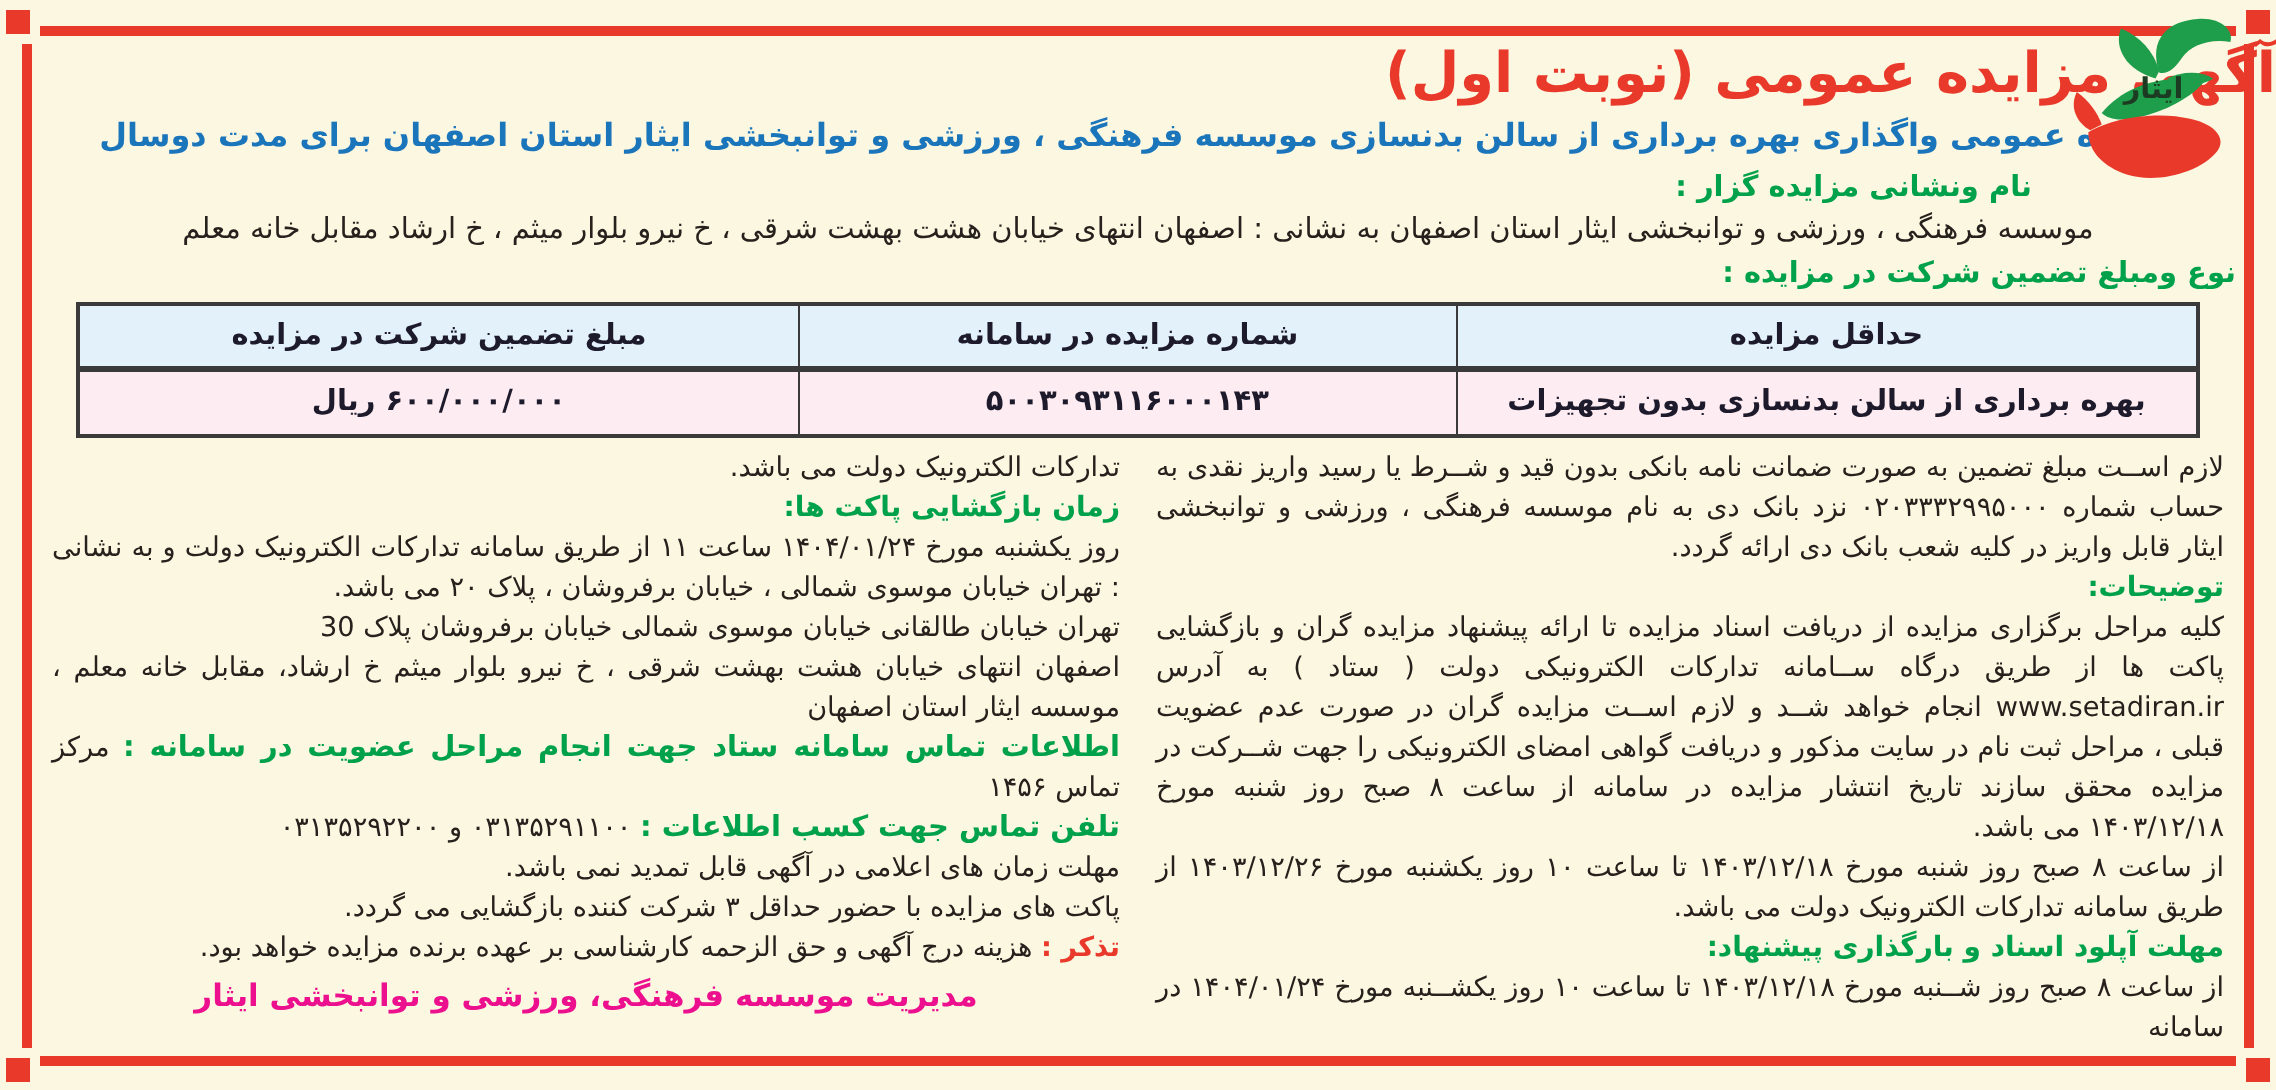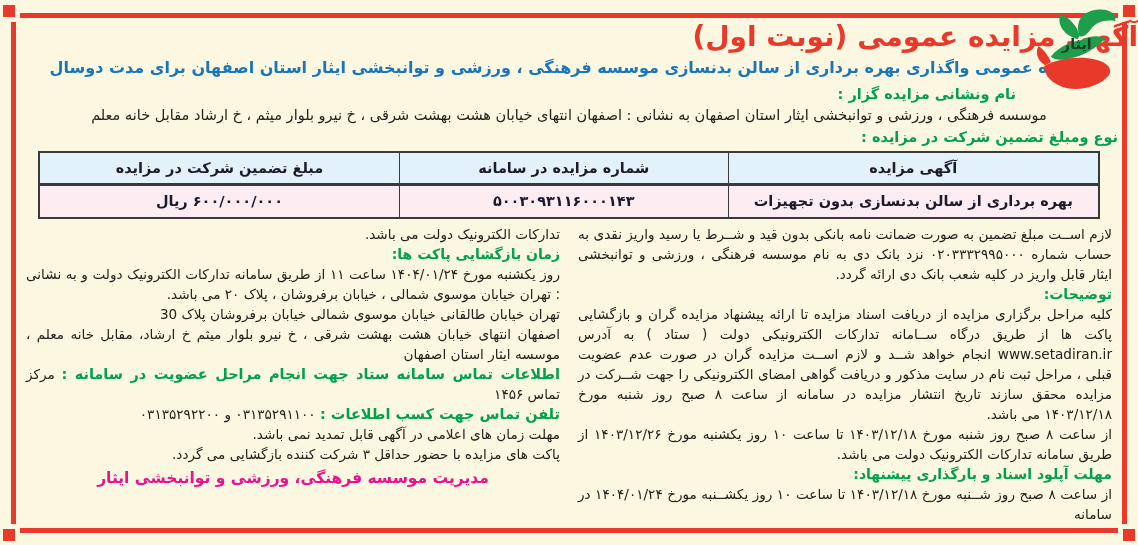--- a/index.html
+++ b/index.html
@@ -123,21 +123,21 @@
 
 <div class="tbl-wrap">
   <table>
     <colgroup>
         <col style="width:35%">
         <col style="width:31%">
         <col style="width:34%">
       </colgroup>
     <thead>
       <tr>
-        <th>آگهی مزایده</th>
+        <th>حداقل مزایده</th>
         <th>شماره مزایده در سامانه</th>
         <th>مبلغ تضمین شرکت در مزایده</th>
       </tr>
     </thead>
     <tbody>
       <tr>
         <td>بهره برداری از سالن بدنسازی بدون تجهیزات</td>
         <td>۵۰۰۳۰۹۳۱۱۶۰۰۰۱۴۳</td>
         <td>۶۰۰/۰۰۰/۰۰۰ ریال</td>
       </tr>
@@ -159,16 +159,17 @@
   <div class="col">
     <p>تدارکات الکترونیک دولت می باشد.</p>
     <div class="h-green h-line">زمان بازگشایی پاکت ها:</div>
     <p>روز یکشنبه مورخ ۱۴۰۴/۰۱/۲۴ ساعت ۱۱ از طریق سامانه تدارکات الکترونیک دولت و به نشانی : تهران خیابان موسوی شمالی ، خیابان برفروشان ، پلاک ۲۰ می باشد.</p>
     <p>تهران خیابان طالقانی خیابان موسوی شمالی خیابان برفروشان پلاک 30</p>
     <p>اصفهان انتهای خیابان هشت بهشت شرقی ، خ نیرو بلوار میثم خ ارشاد، مقابل خانه معلم ، موسسه ایثار استان اصفهان</p>
     <p><span class="h-green">اطلاعات تماس سامانه ستاد جهت انجام مراحل عضویت در سامانه :</span> <span>مرکز تماس ۱۴۵۶</span></p>
     <p><span class="h-green">تلفن تماس جهت کسب اطلاعات :</span> <span>۰۳۱۳۵۲۹۱۱۰۰ و ۰۳۱۳۵۲۹۲۲۰۰</span></p>
     <p>مهلت زمان های اعلامی در آگهی قابل تمدید نمی باشد.</p>
     <p>پاکت های مزایده با حضور حداقل ۳ شرکت کننده بازگشایی می گردد.</p>
+    <p><span class="note-label">تذکر :</span> <span>هزینه درج آگهی و حق الزحمه کارشناسی بر عهده برنده مزایده خواهد بود.</span></p>
     <div class="signature">مدیریت موسسه فرهنگی، ورزشی و توانبخشی ایثار</div>
   </div>
 
 </div>
 
 </body></html>

